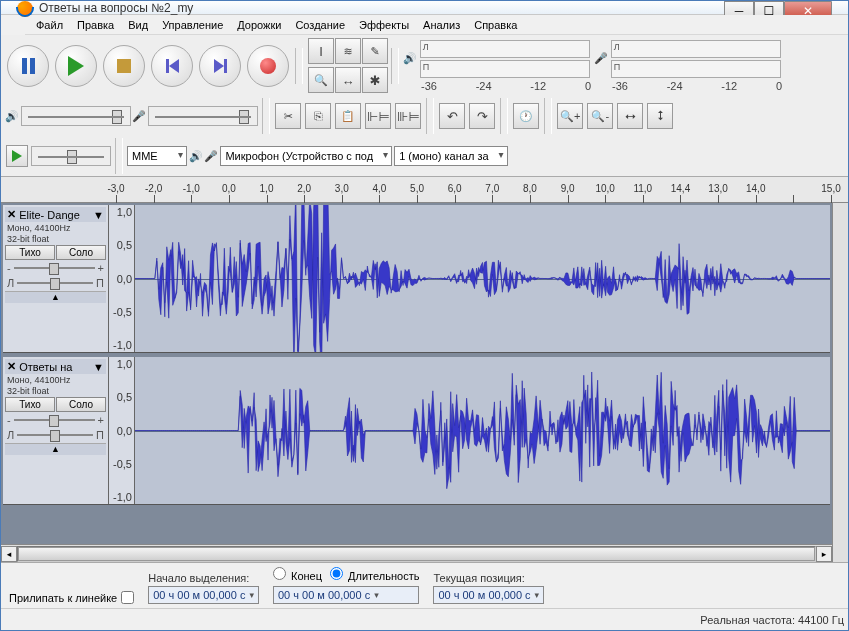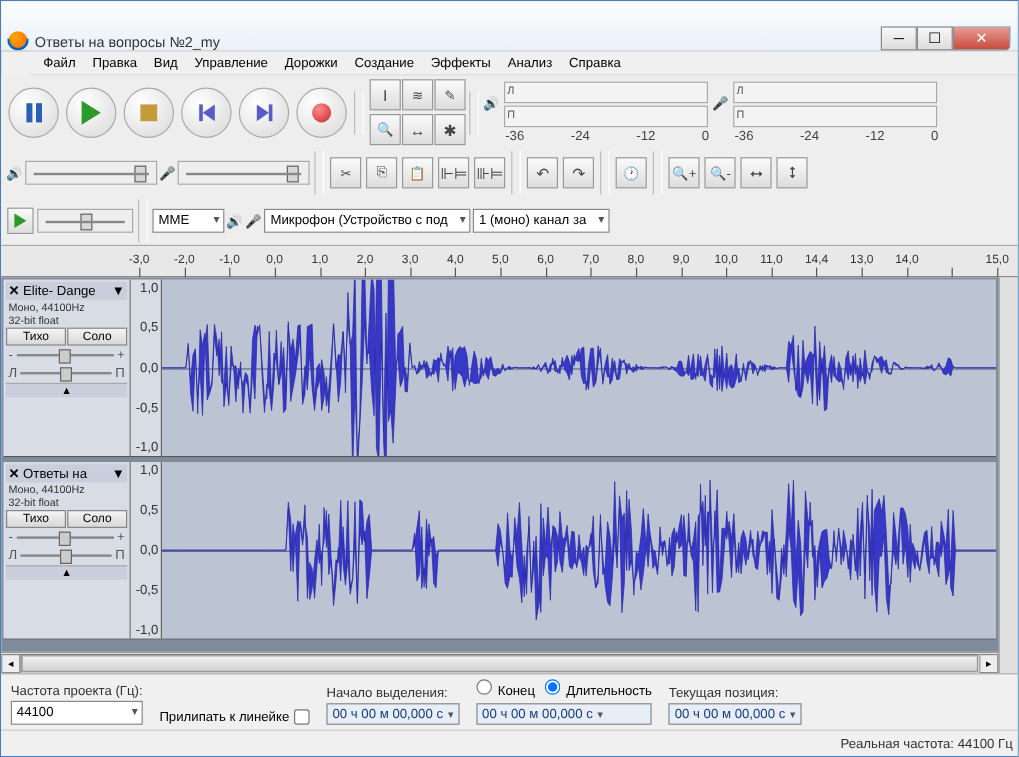--- a/index.html
+++ b/index.html
@@ -1,18 +1,18 @@
 <!DOCTYPE html>
 <html><head>
 <meta charset="utf-8">
 <style>
 * { box-sizing: border-box; margin: 0; padding: 0; font-family: Tahoma, sans-serif; font-size: 11px; }
 body { background: #fff; }
 .window { width: 849px; height: 631px; border: 1px solid #4a7bb8; display: flex; flex-direction: column; background: #f0f0f0; }
-.titlebar { height: 42px; background: linear-gradient(#fdfefe, #e8f0f8); display: flex; align-items: flex-end; padding: 0 6px; border-bottom: 1px solid #c8c8c8; }
+.titlebar { height: 14px; background: linear-gradient(#fdfefe, #e8f0f8); display: flex; align-items: flex-start; padding: 0 16px; border-bottom: 1px solid #c8c8c8; }
 .app-icon { width: 16px; height: 16px; margin-right: 6px; background: radial-gradient(circle at 30% 30%, #ffa500, #ff6600); border-radius: 50%; position: relative; }
 .app-icon::after { content: ""; position: absolute; width: 14px; height: 8px; border: 2px solid #0066cc; border-top: none; border-radius: 0 0 10px 10px; top: 6px; left: -1px; }
 .title-text { flex: 1; color: #333; font-size: 12px; }
 .win-btns { display: flex; gap: 0; }
 .win-btn { width: 30px; height: 20px; border: 1px solid #888; background: linear-gradient(#f8f8f8, #dcdcdc); display: flex; align-items: center; justify-content: center; font-size: 12px; }
 .win-btn.cl { width: 48px; background: linear-gradient(#e89a94, #c84b3a); color: #fff; border-radius: 0 0 4px 0; }
 .menubar { height: 20px; background: #f0f0f0; display: flex; align-items: center; padding: 0 4px; gap: 0; border-bottom: 1px solid #d8d8d8; margin-left: 24px; }
 .menu-item { padding: 2px 7px; color: #000; cursor: default; }
 .toolbar-area { background: #eee; border-bottom: 1px solid #aaa; }
 .tbrow { display: flex; align-items: center; padding: 2px 4px; gap: 2px; }
@@ -385,26 +385,20 @@
         <div class="trk">
             <div class="th"></div>
           </div>
         <div class="arr">▸</div>
       </div>
     </div>
     <div class="v-scroll"></div>
   </div>
 
   <div class="status-section">
-    <div class="status-col">
-      <span class="status-label">Частота проекта (Гц):</span>
-      <div class="host-select" style="min-width:60px">
-          <span>44100</span>
-        </div>
-    </div>
     <div class="snap-row">
       <span>Прилипать к линейке</span>
       <input type="checkbox" style="">
     </div>
     <div class="status-col">
       <span class="status-label">Начало выделения:</span>
       <div class="time-display">
           <span>00 ч 00 м 00,000 с</span>
           <span class="dd">▾</span>
         </div>

